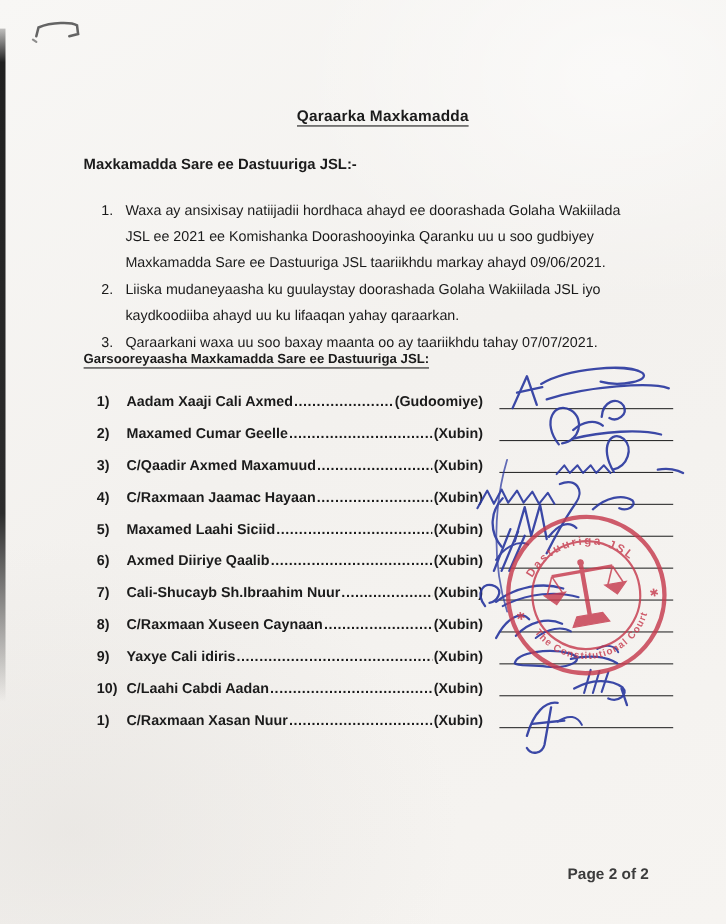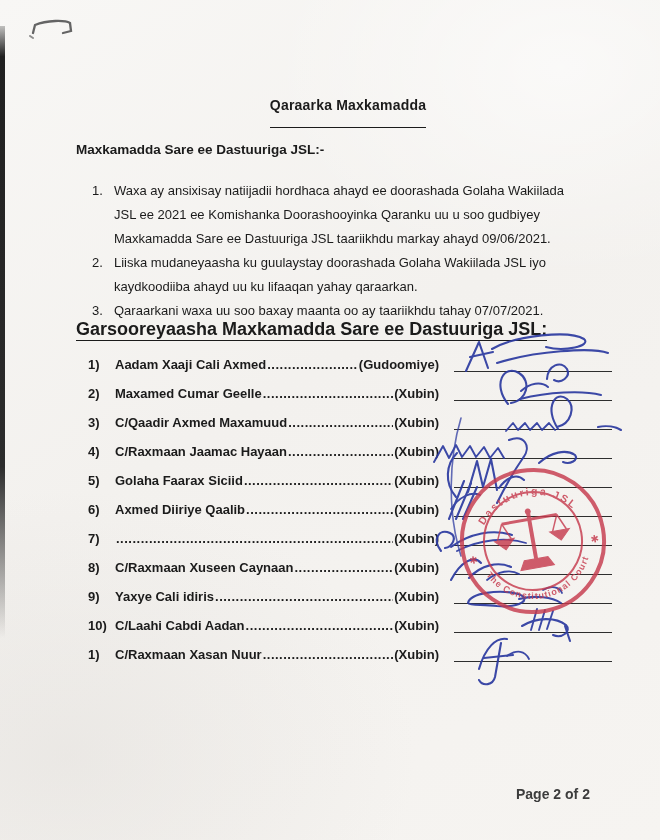--- a/index.html
+++ b/index.html
@@ -10,27 +10,27 @@
       radial-gradient(500px 380px at 10% 90%, rgba(225,222,218,.5), rgba(225,222,218,0) 70%),
       linear-gradient(150deg,#f8f7f5 0%,#f3f1ee 45%,#f6f4f1 100%);
     font-family:"Liberation Sans", sans-serif;color:#1b1b1b;
   }
   .scan-edge{
     position:absolute;left:0;top:26px;width:5px;height:612px;
     background:linear-gradient(to bottom, rgba(25,25,25,.25), #202020 5%, #2c2c2c 72%, rgba(45,45,45,0));
   }
   .staple{position:absolute;left:25px;top:10px;width:80px;height:40px;}
   .doc-title{position:absolute;left:0;right:0;top:97px;text-align:center;font-size:14px;font-weight:bold;letter-spacing:.2px;}
-  .doc-title span{border-bottom:1.6px solid #1b1b1b;padding-bottom:14px;margin-left:36px;}
+  .doc-title span{border-bottom:1.6px solid #1b1b1b;padding-bottom:1px;margin-left:36px;}
   .salutation{position:absolute;left:76px;top:142px;font-size:13.5px;font-weight:bold;text-align:center;}
   .res-list{position:absolute;left:92px;top:179px;width:500px;font-size:13px;line-height:24px;}
   .res-item{display:flex;}
   .res-num{width:22px;flex:none;}
   .res-text{width:472px;}
-  .judges-heading{position:absolute;left:76px;top:319px;font-size:18px;font-weight:bold;}
+  .judges-heading{position:absolute;left:76px;top:319px;font-size:12px;font-weight:bold;}
   .judges-heading span{border-bottom:1.6px solid #1b1b1b;padding-bottom:1px;}
   .judges{position:absolute;left:88px;top:343px;width:524px;}
   .judge-row{display:flex;align-items:flex-end;height:29px;font-size:13px;font-weight:bold;white-space:nowrap;}
   .j-num{width:27px;flex:none;}
   .j-dots{flex:1;overflow:hidden;margin:0 1px;}
   .j-dots::after{content:"....................................................................................";letter-spacing:.5px;}
   .j-role{margin-right:15px;}
   .j-line{width:158px;flex:none;border-bottom:1.7px solid #2e2e2e;height:2px;}
   .page-number{position:absolute;left:516px;top:786px;font-size:14px;font-weight:bold;color:#3c3c3c;}
   .ink-layer{position:absolute;left:0;top:0;pointer-events:none;}
@@ -96,34 +96,35 @@
     </div>
     <div class="judge-row">
       <div class="j-num">4)</div>
       <div class="j-name">C/Raxmaan Jaamac Hayaan</div>
       <div class="j-dots"></div>
       <div class="j-role">(Xubin)</div>
       <div class="j-line"></div>
     </div>
     <div class="judge-row">
       <div class="j-num">5)</div>
-      <div class="j-name">Golaha Faarax Siciid</div>
+      <div class="j-name">Maxamed Laahi Siciid</div>
       <div class="j-dots"></div>
       <div class="j-role">(Xubin)</div>
       <div class="j-line"></div>
     </div>
     <div class="judge-row">
       <div class="j-num">6)</div>
       <div class="j-name">Axmed Diiriye Qaalib</div>
       <div class="j-dots"></div>
       <div class="j-role">(Xubin)</div>
       <div class="j-line"></div>
     </div>
     <div class="judge-row">
       <div class="j-num">7)</div>
+      <div class="j-name">Cali-Shucayb Sh.Ibraahim Nuur</div>
       <div class="j-dots"></div>
       <div class="j-role">(Xubin)</div>
       <div class="j-line"></div>
     </div>
     <div class="judge-row">
       <div class="j-num">8)</div>
       <div class="j-name">C/Raxmaan Xuseen Caynaan</div>
       <div class="j-dots"></div>
       <div class="j-role">(Xubin)</div>
       <div class="j-line"></div>

